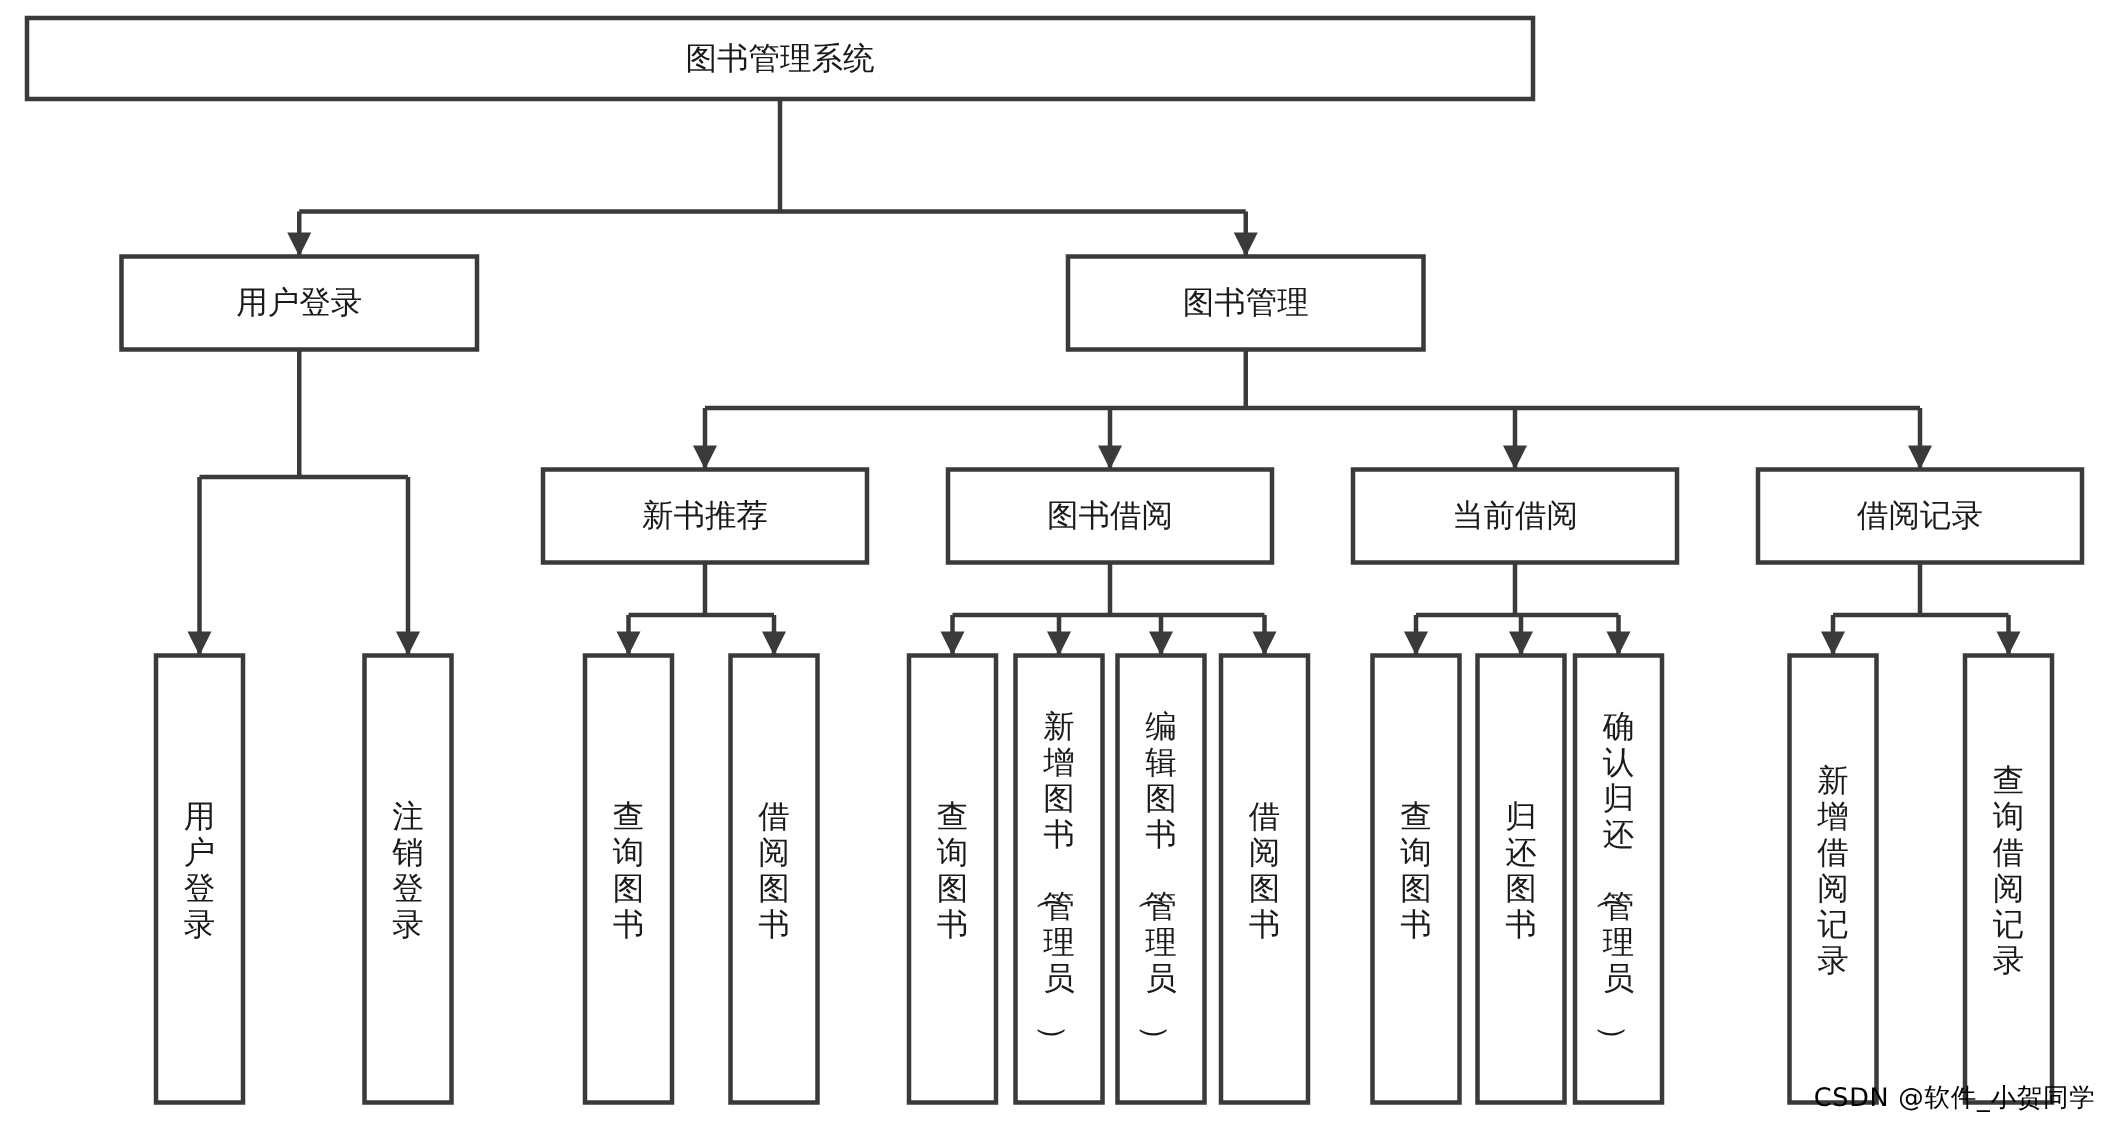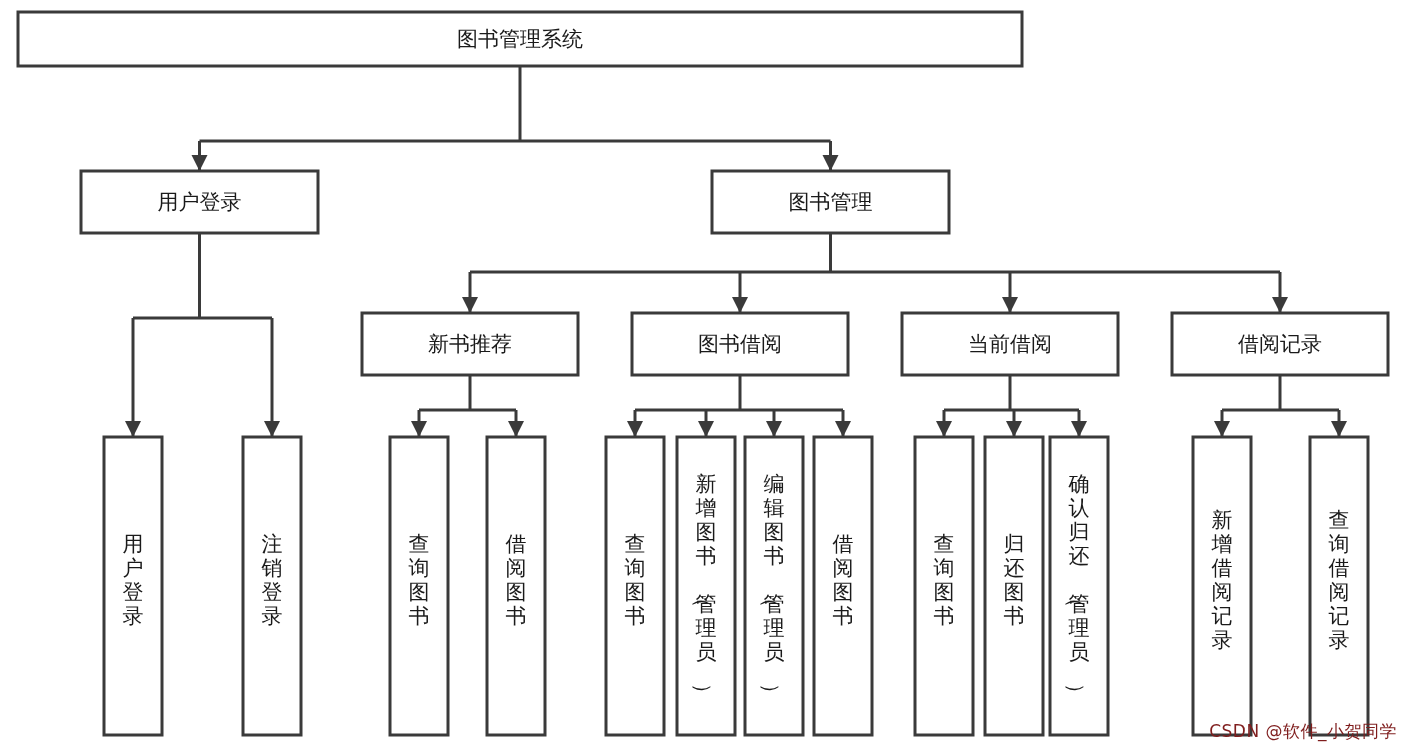--- a/index.html
+++ b/index.html
@@ -53,21 +53,21 @@
   .arrow-head {
     fill: #3a3a3a;
     stroke: none;
   }
   .watermark-text {
     position: absolute;
     right: 8px;
     bottom: 4px;
     font-family: "DejaVu Sans", "Liberation Sans", sans-serif;
     font-size: 17px;
-    color: #7f1d1d;
+    color: #000000;
     white-space: nowrap;
     letter-spacing: 0.5px;
     pointer-events: none;
   }
 </style>
 </head>
 <body>
 
 <div id="diagram-root">
   <svg class="flow" viewBox="0 0 1405 747" xmlns="http://www.w3.org/2000/svg">

